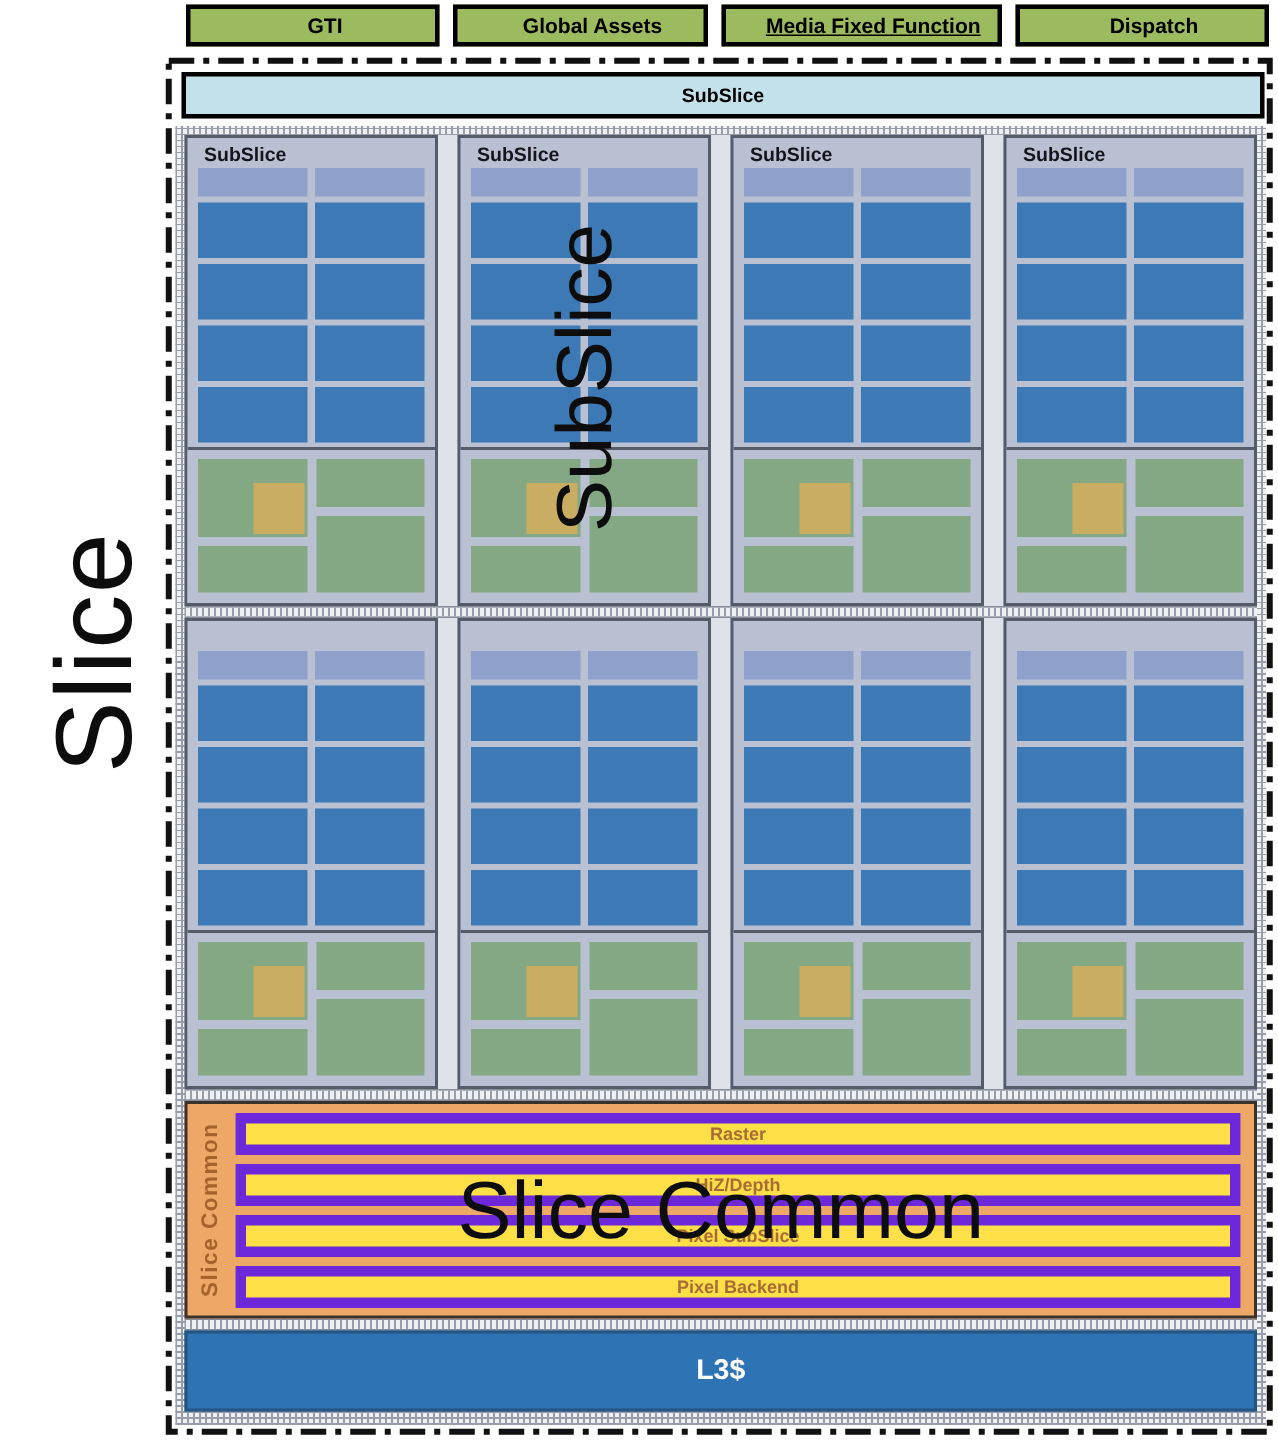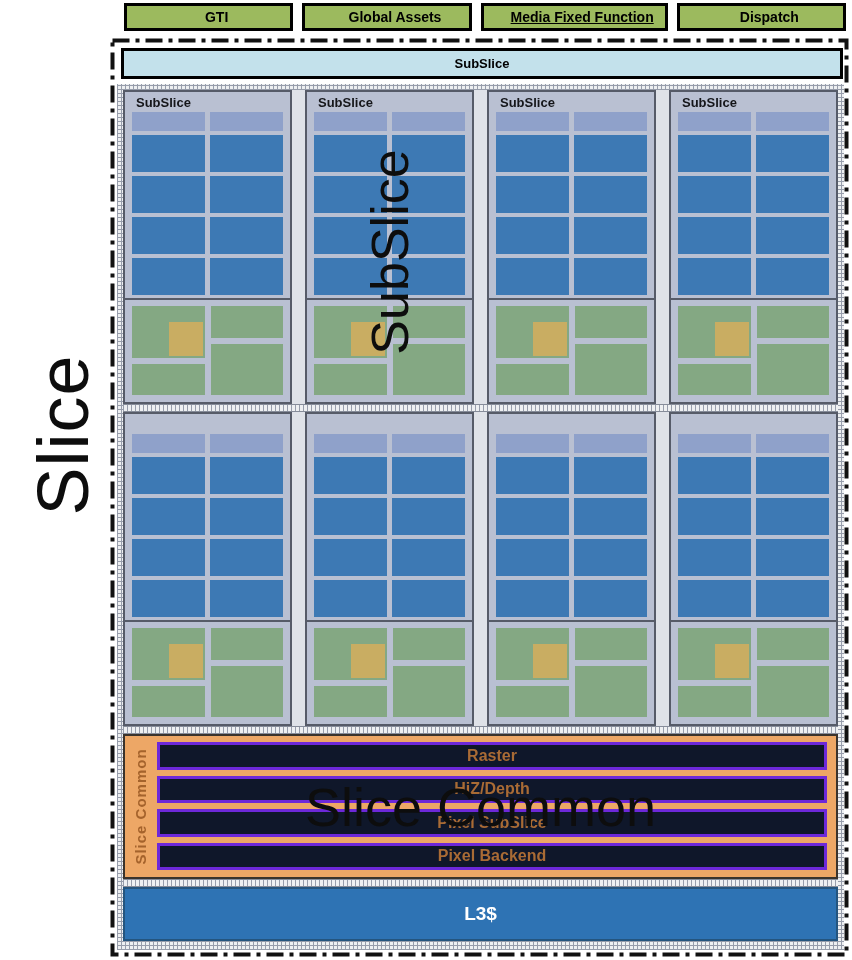--- a/index.html
+++ b/index.html
@@ -82,23 +82,23 @@
   }
   .sc-side{
     width:30px;flex:none;display:flex;align-items:center;justify-content:center;
   }
   .sc-side span{
     transform:rotate(-90deg);white-space:nowrap;font-weight:bold;font-size:15px;
     color:#a5632c;letter-spacing:1px;
   }
   .sc-bars{flex:1;display:flex;flex-direction:column;gap:6px;padding:6px 9px 7px 2px;}
   .sc-bar{
-    flex:1;border:3px solid #6d28d9;box-sizing:border-box;background:#0f172a;
-    display:flex;align-items:center;justify-content:center;
-    font-weight:bold;font-size:16px;color:#a96b35;
+    flex:1;border:7px solid #6d28d9;box-sizing:border-box;background:#fde047;
+    display:flex;align-items:center;justify-content:center;
+    font-weight:bold;font-size:12px;color:#a96b35;
   }
   .sc-overlay{
     position:absolute;left:0;top:0;right:0;bottom:0;z-index:5;
     display:flex;align-items:center;justify-content:center;
     font-size:54px;color:#0d0d0d;pointer-events:none;white-space:nowrap;
   }
   
   .l3{
     height:54px;flex:none;box-sizing:border-box;background:#2e73b4;border:2px solid #24557f;
     display:flex;align-items:center;justify-content:center;

